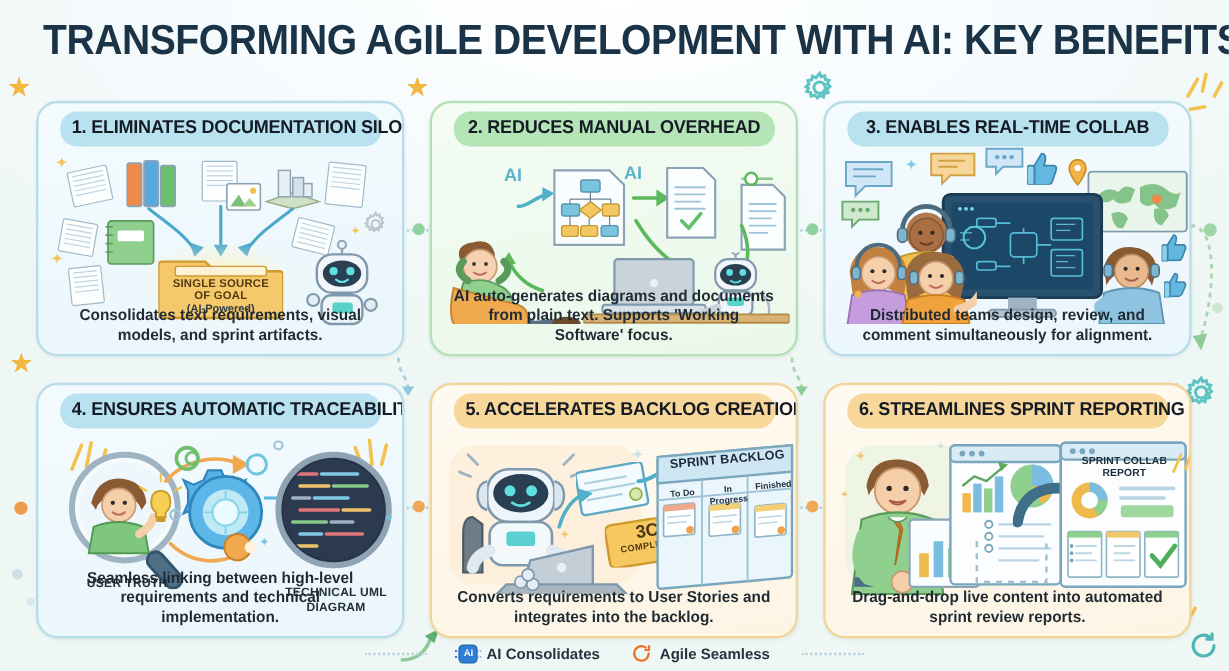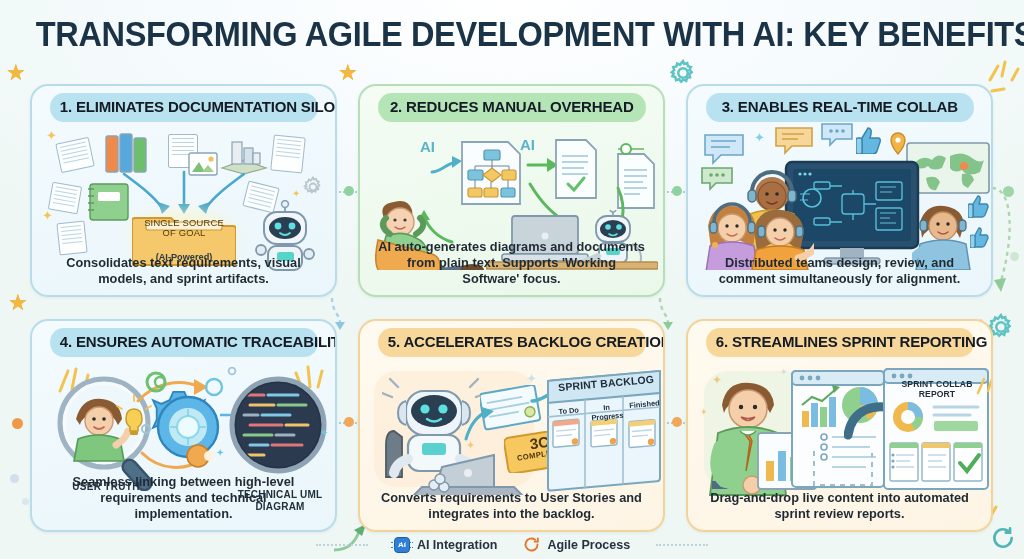--- a/index.html
+++ b/index.html
@@ -218,22 +218,22 @@
         <polygon points="60,34 72,34 66,44" fill="#4aa8cc"></polygon>
         <polygon points="80,36 92,32 88,44" fill="#4aa8cc"></polygon>
       </svg>
 
       <div style="position:absolute;left:78px;top:78px;width:130px;height:70px;border-radius:50%;
                   background:radial-gradient(ellipse at center,#fdf3c2 0%, rgba(253,243,194,0) 70%);"></div>
       <svg style="position:absolute;left:92px;top:84px;" width="104" height="62">
         <path d="M3 12 h36 l8 8 h54 a3 3 0 013 3 v33 a3 3 0 01-3 3 H3 a3 3 0 01-3-3 V15 a3 3 0 013-3z" fill="#f5c96b" stroke="#cf9a32" stroke-width="2"></path>
         <rect x="14" y="16" width="76" height="8" rx="2" fill="#fdf1d6" stroke="#cf9a32" stroke-width="1.2"></rect>
       </svg>
-      <div style="position:absolute;left:94px;top:96px;width:100px;text-align:center;
-                  font-size:9.4px;font-weight:400;color:#4e3a10;line-height:1.1;letter-spacing:.2px;">
+      <div style="position:absolute;left:94px;top:109px;width:100px;text-align:center;
+                  font-size:9.4px;font-weight:700;color:#4e3a10;line-height:1.1;letter-spacing:.2px;">
         <div>SINGLE SOURCE</div>
         <div>OF GOAL</div>
       </div>
       <div style="position:absolute;left:94px;top:130px;width:100px;text-align:center;
                   font-size:9.2px;font-weight:700;color:#2d3a45;">(AI-Powered)</div>
 
       <svg style="position:absolute;left:214px;top:78px;" width="62" height="72">
         <line x1="31" y1="4" x2="31" y2="12" stroke="#8aa4b6" stroke-width="2"></line>
         <circle cx="31" cy="4" r="3.4" fill="#eaf2f7" stroke="#8aa4b6" stroke-width="1.6"></circle>
         <rect x="10" y="12" width="42" height="32" rx="13" fill="#f0f6fa" stroke="#7f98ab" stroke-width="2"></rect>
@@ -847,22 +847,22 @@
     </div>
     <div class="cap">Drag-and-drop live content into automated sprint review reports.</div>
   </div>
 
 </div>
 
 <div class="legend">
   <div class="lg-dots-l"></div>
   <div class="lg-item">
     <div class="ai-chip">AI</div>
-    <span>AI Integration</span>
+    <span>AI Consolidates</span>
   </div>
   <div class="lg-item">
     <svg width="17" height="17" viewBox="0 0 24 24">
       <path fill="none" stroke="#e8732a" stroke-width="2.6" stroke-linecap="round" d="M20.5 12a8.5 8.5 0 11-3.4-6.8M21 3.5v4.5h-4.5"></path>
     </svg>
-    <span>Agile Process</span>
+    <span>Agile Seamless</span>
   </div>
   <div class="lg-dots-r"></div>
 </div>
 
 </body></html>

